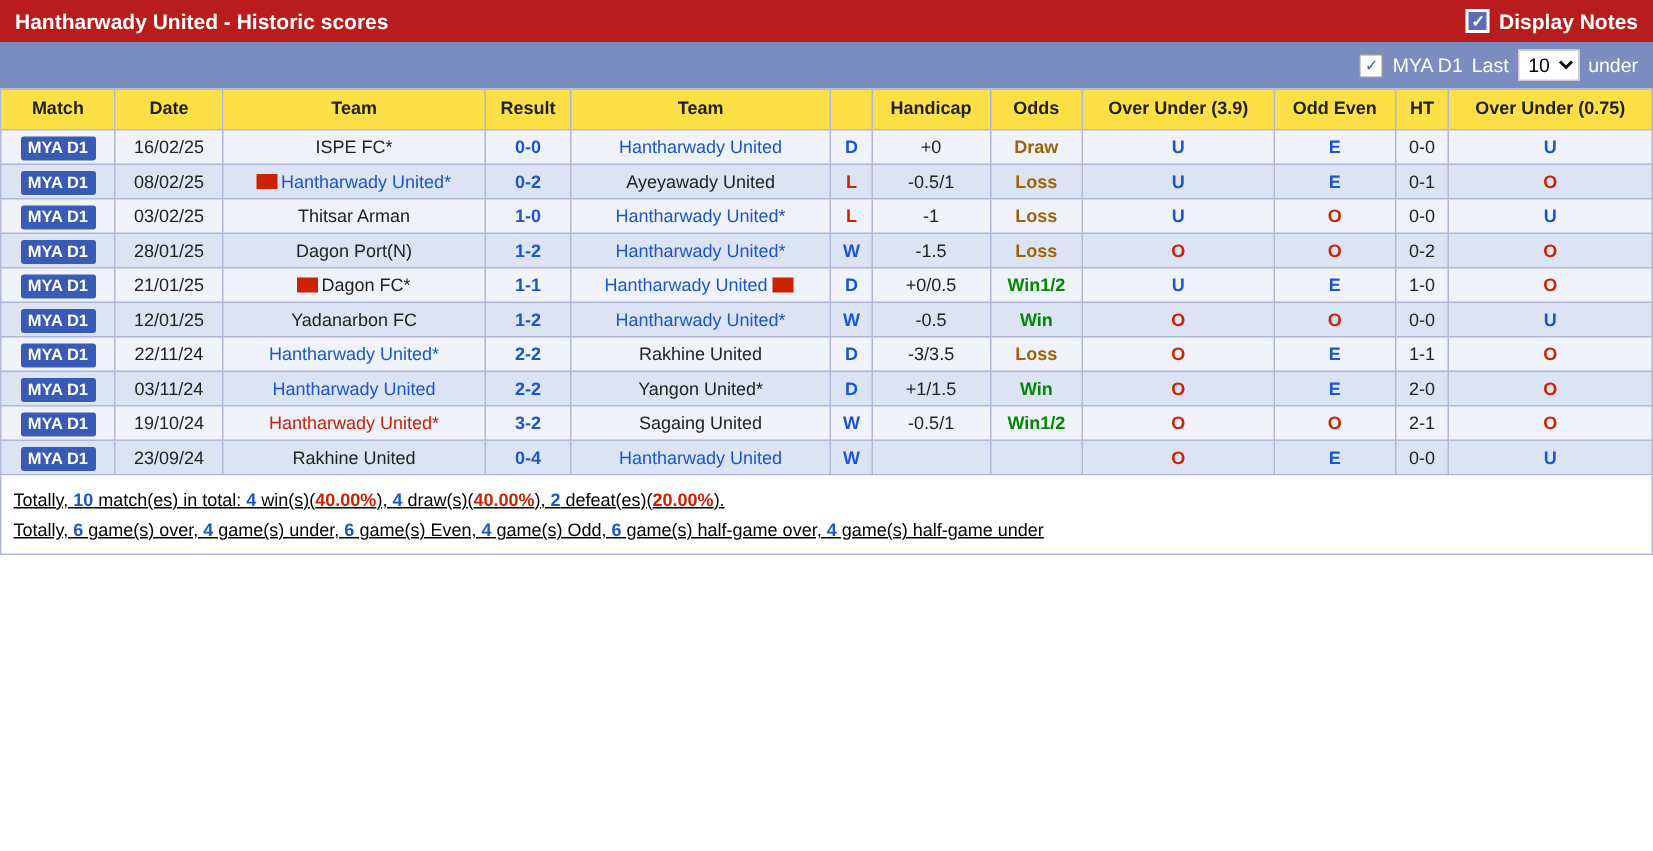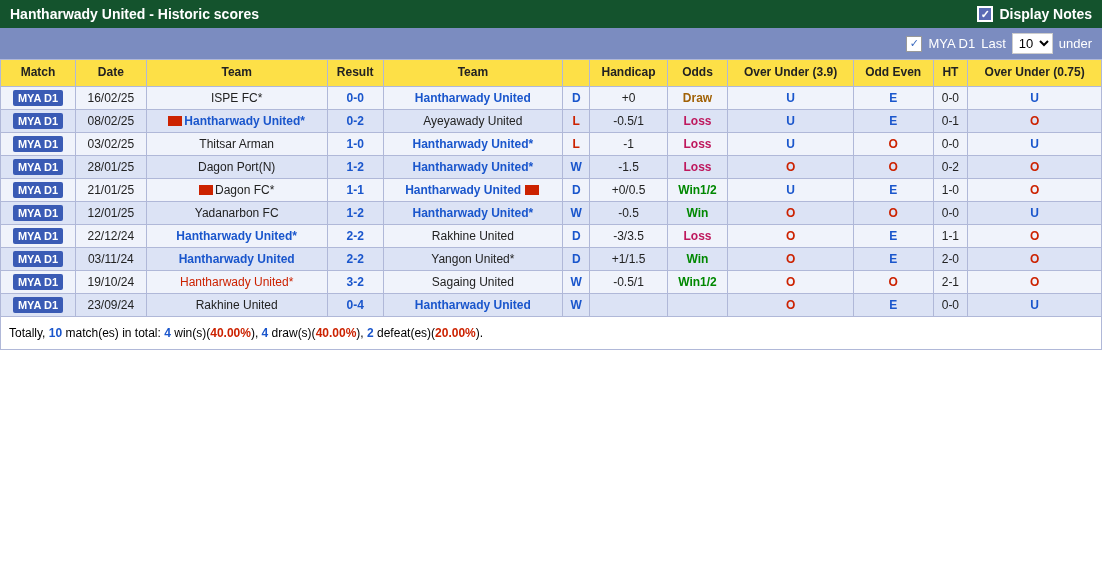--- a/index.html
+++ b/index.html
@@ -1,19 +1,19 @@
 <!DOCTYPE html>
 <html><head>
   <meta charset="utf-8">
   <style>
     * { box-sizing: border-box; margin: 0; padding: 0; }
     body { font-family: Arial, sans-serif; font-size: 12px; background: #fff; width: 1102px; }
     
     .header {
-      background: #14532d;
+      background: #b91c1c;
       color: #fff;
       padding: 6px 10px;
       display: flex;
       justify-content: space-between;
       align-items: center;
       font-size: 14px;
       font-weight: bold;
     }
     .header-right {
       display: flex;
@@ -86,29 +86,29 @@
     .league-badge {
       background: #3a5bb5;
       color: #fff;
       padding: 2px 5px;
       font-size: 11px;
       font-weight: bold;
       border-radius: 2px;
       white-space: nowrap;
     }
 
-    .team-blue { color: #1a56cc; font-weight: bold; }
+    .team-blue { color: #1a56cc; font-weight: normal; }
     .team-black { color: #222; }
     .team-red { color: #cc2200; }
 
     .result-cell { font-weight: bold; color: #1a56cc; }
 
     .outcome-draw { color: #a16207; font-weight: bold; margin-top: 20px; }
     .outcome-win { color: #008800; font-weight: bold; }
-    .outcome-loss { color: #be185d; font-weight: bold; }
+    .outcome-loss { color: #a16207; font-weight: bold; }
     .outcome-win12 { color: #008800; font-weight: bold; text-align: center; }
 
     .dl-w { color: #1a56cc; font-weight: bold; }
     .dl-l { color: #cc2200; font-weight: bold; }
     .dl-d { color: #1a56cc; font-weight: bold; }
 
     .over { color: #cc2200; font-weight: bold; }
     .under { color: #1a56cc; font-weight: bold; }
     .even { color: #1a56cc; font-weight: bold; }
     .odd-v { color: #cc2200; font-weight: bold; }
@@ -121,20 +121,21 @@
       vertical-align: middle;
     }
 
     .summary-section {
       padding: 6px 8px;
       font-size: 12px;
       line-height: 1.7;
       border: 1px solid #b0b8d8;
       border-top: none;
       background: #fff;
+      text-decoration: underline;
     }
     .summary-section p { margin: 0; }
     .highlight-blue { color: #1a56cc; font-weight: bold; }
     .highlight-red { color: #cc2200; font-weight: bold; }
   </style>
 </head>
 <body>
 
 <div class="header">
   <span>Hantharwady United - Historic scores</span>
@@ -253,21 +254,21 @@
     <td class="dl-w">W</td>
     <td>-0.5</td>
     <td class="outcome-win">Win</td>
     <td class="over">O</td>
     <td class="odd-v">O</td>
     <td>0-0</td>
     <td class="under">U</td>
   </tr>
       <tr>
     <td><span class="league-badge">MYA D1</span></td>
-    <td>22/12/24</td>
+    <td>22/11/24</td>
     <td><span class="team-blue">Hantharwady United*</span></td>
     <td class="result-cell">2-2</td>
     <td><span class="team-black">Rakhine United</span></td>
     <td class="dl-d">D</td>
     <td>-3/3.5</td>
     <td class="outcome-loss">Loss</td>
     <td class="over">O</td>
     <td class="even">E</td>
     <td>1-1</td>
     <td class="over">O</td>
@@ -314,13 +315,16 @@
     <td>0-0</td>
     <td class="under">U</td>
   </tr>
     </tbody>
 </table>
 
 <div class="summary-section">
   <p>
     Totally, <span class="highlight-blue">10</span> match(es) in total: <span class="highlight-blue">4</span> win(s)(<span class="highlight-red">40.00%</span>), <span class="highlight-blue">4</span> draw(s)(<span class="highlight-red">40.00%</span>), <span class="highlight-blue">2</span> defeat(es)(<span class="highlight-red">20.00%</span>).
   </p>
+  <p>
+    Totally, <span class="highlight-blue">6</span> game(s) over, <span class="highlight-blue">4</span> game(s) under, <span class="highlight-blue">6</span> game(s) Even, <span class="highlight-blue">4</span> game(s) Odd, <span class="highlight-blue">6</span> game(s) half-game over, <span class="highlight-blue">4</span> game(s) half-game under
+  </p>
 </div>
 
 </body></html>

